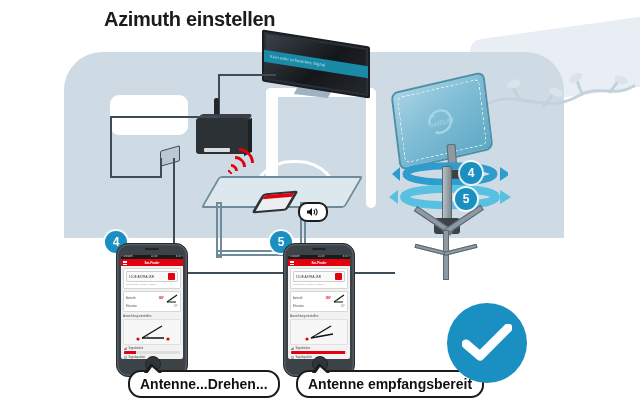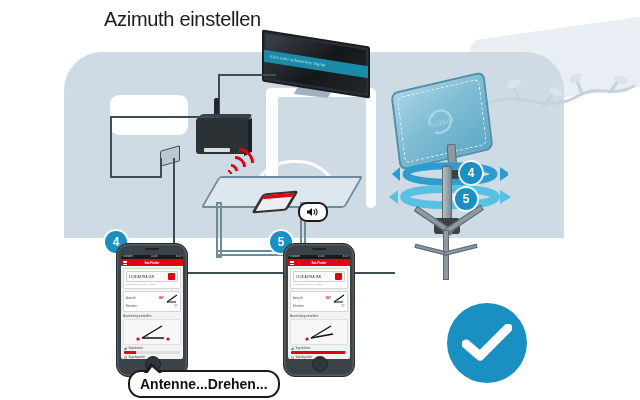--- a/index.html
+++ b/index.html
@@ -7,21 +7,21 @@
     width:640px;height:400px;overflow:hidden;
     background:#ffffff;
     font-family:"Liberation Sans", sans-serif;
     position:relative;
   }
   #stage{position:absolute;inset:0;width:640px;height:400px;overflow:hidden;background:#fff;}
 
   
   .title{
     position:absolute;left:104px;top:8px;
-    font-size:20px;font-weight:normal;color:#1b1b1b;
+    font-size:20px;font-weight:bold;color:#1b1b1b;
     letter-spacing:-0.3px;white-space:nowrap;
   }
 
   
   .wall{
     position:absolute;left:64px;top:52px;width:500px;height:200px;
     background:#cfdbe4;border-radius:38px 38px 0 0;
   }
   .wall-window{
     position:absolute;background:#ffffff;border-radius:9px;
@@ -513,20 +513,23 @@
         </div>
 
       </div>
     </div>
     <div class="home"></div>
   </div>
 
   <div class="bubble" style="left:128px;top:370px;">
     <span>Antenne...Drehen...</span>
   </div>
+  <div class="bubble" style="left:296px;top:370px;">
+    <span>Antenne empfangsbereit</span>
+  </div>
 
   <div class="check">
     <svg width="50" height="38" viewBox="0 0 50 38" aria-hidden="true">
       <path d="M4 20 L18 32 L46 4" stroke="#ffffff" stroke-width="9" fill="none" stroke-linecap="round" stroke-linejoin="round"></path>
     </svg>
   </div>
 
 </div>
 
 </body></html>

